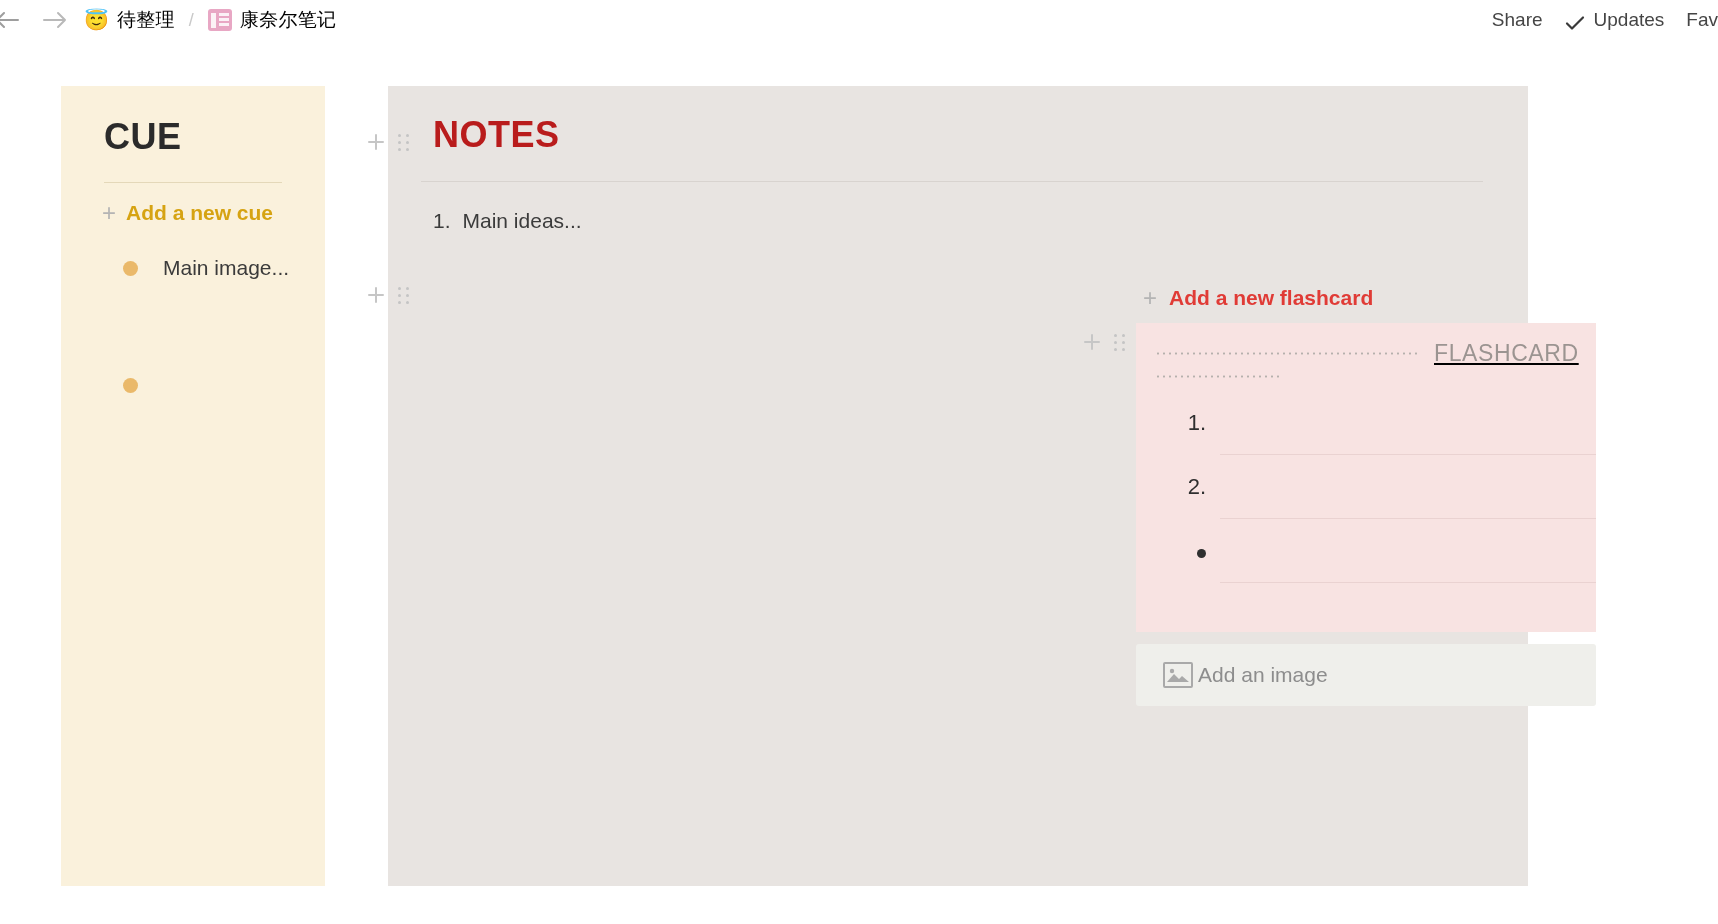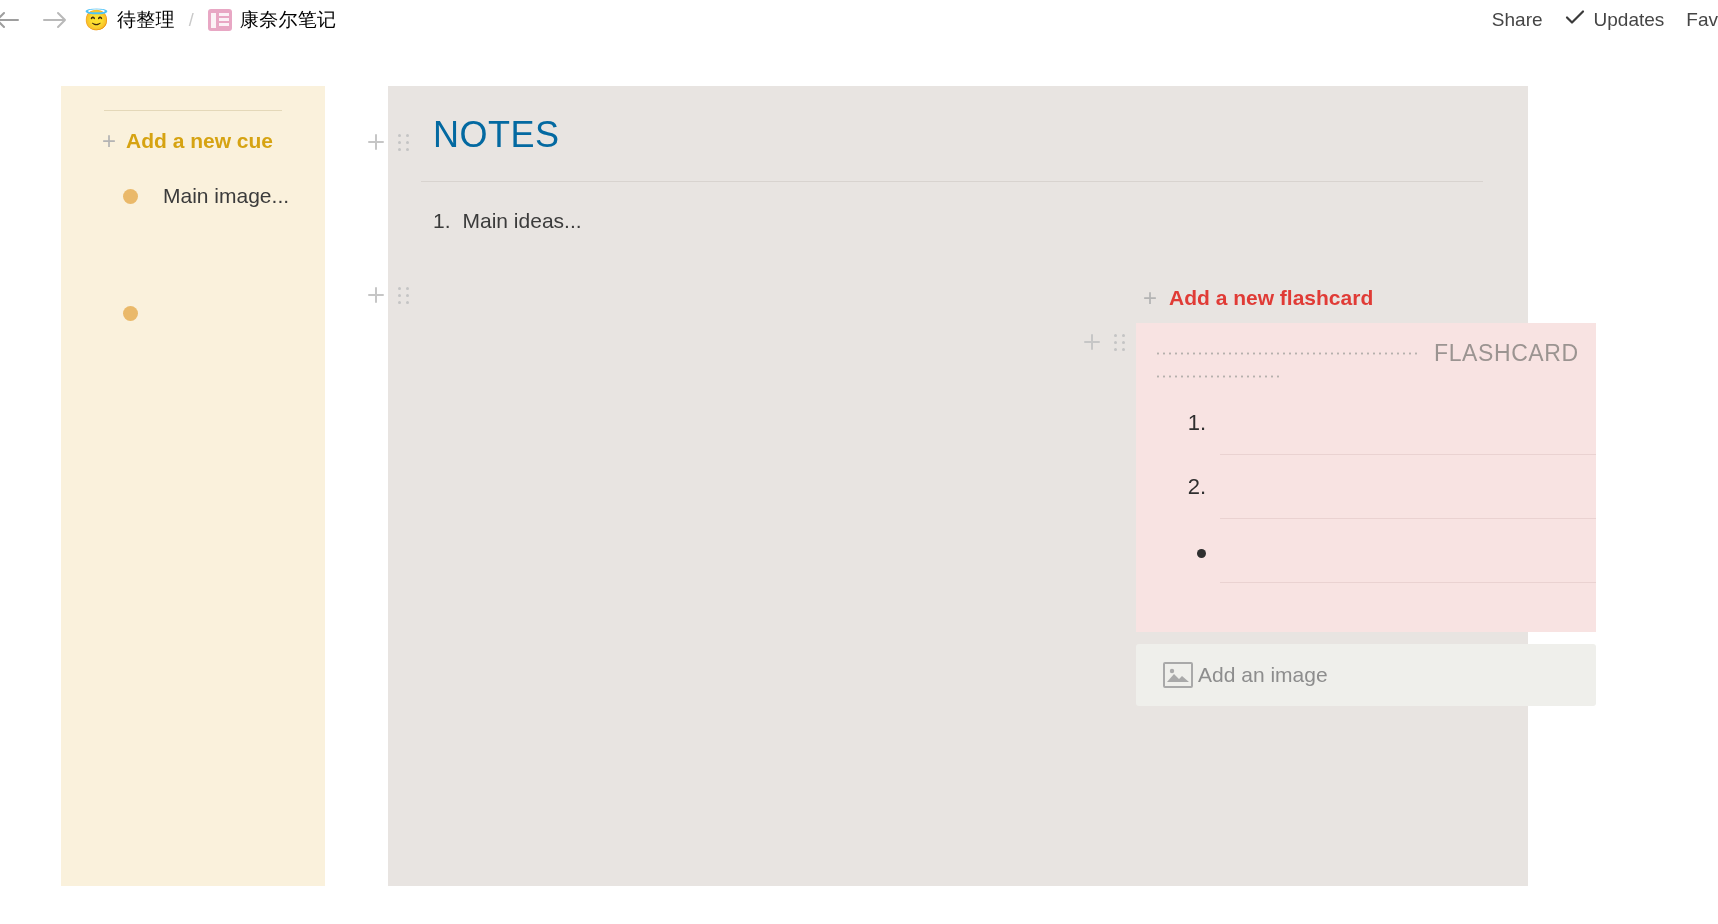--- a/index.html
+++ b/index.html
@@ -35,21 +35,21 @@
   }
   .nb-icon::after{
     content:""; position:absolute; left:11px; top:4px; width:10px; height:3px; background:#ffffff;
     box-shadow:0 5px 0 #ffffff, 0 10px 0 #ffffff; opacity:.85;
   }
 
   .top-right{
     margin-left:auto; display:flex; align-items:center; gap:22px; padding-right:0px;
     font-size:19px; color:#454545;
   }
-  .top-right .item{ display:flex; align-items:flex-start; gap:9px; white-space:nowrap; }
+  .top-right .item{ display:flex; align-items:flex-end; gap:9px; white-space:nowrap; }
   .check svg{ display:block; }
 
   
   .workspace{ position:absolute; left:0; top:40px; width:1718px; height:884px; }
 
   
   .cue-col{
     position:absolute; left:61px; top:46px; width:264px; height:800px;
     background:#faf1dc;
   }
@@ -72,21 +72,21 @@
   }
   .cue-dot{ width:15px; height:15px; border-radius:50%; background:#eab96a; flex:none; }
   .cue-item.empty{ margin-top:98px; }
 
   
   .notes-col{
     position:absolute; left:388px; top:46px; width:1140px; height:800px;
     background:#e8e4e1;
   }
   .notes-title{
-    font-size:36px; font-weight:400; color:#0369a1; letter-spacing:.5px;
+    font-size:36px; font-weight:700; color:#b91c1c; letter-spacing:.5px;
     padding:28px 0 0 45px;
   }
   .notes-rule{ margin:25px 45px 0 33px; border-top:1px solid #d8d3cf; }
 
   .notes-row{
     display:flex; align-items:baseline; gap:12px;
     margin:27px 0 0 45px; font-size:21px; color:#3b3b3b;
   }
   .notes-num{ color:#3b3b3b; }
 
@@ -114,21 +114,21 @@
     font-size:21px; font-weight:700; color:#e03b36; cursor:pointer;
   }
   .add-flash .plus-sm{ color:#b4b4b4; }
 
   .flashcard{
     position:absolute; left:1136px; top:283px; width:460px; height:309px;
     background:#f8e3e2;
   }
   .fc-head{
     position:absolute; left:19px; top:8px; right:0; height:44px;
-    display:flex; align-items:center;
+    display:flex; align-items:center;text-decoration:underline;
   }
   .dotline{
     height:3px; flex:none;
     background-image:radial-gradient(circle, #b6b0ad 1px, transparent 1.2px);
     background-size:6px 3px; background-repeat:repeat-x;
   }
   .dotline.l1{ width:265px; margin-right:14px; }
   .fc-label{ font-size:23px; color:#9b9491; letter-spacing:.6px; }
   .dotline.l2{ position:absolute; left:0px; top:52px; width:124px; }
 
@@ -201,20 +201,21 @@
     </div>
     <div class="item">
       <span>Fav</span>
     </div>
   </div>
 </div>
 
 <div class="workspace">
 
   <div class="cue-col">
+    <div class="cue-title">CUE</div>
     <div class="cue-rule"></div>
 
     <div class="add-cue">
       <span class="plus-sm">+</span>
       <span>Add a new cue</span>
     </div>
 
     <div class="cue-item">
       <span class="cue-dot"></span>
       <span>Main image...</span>

